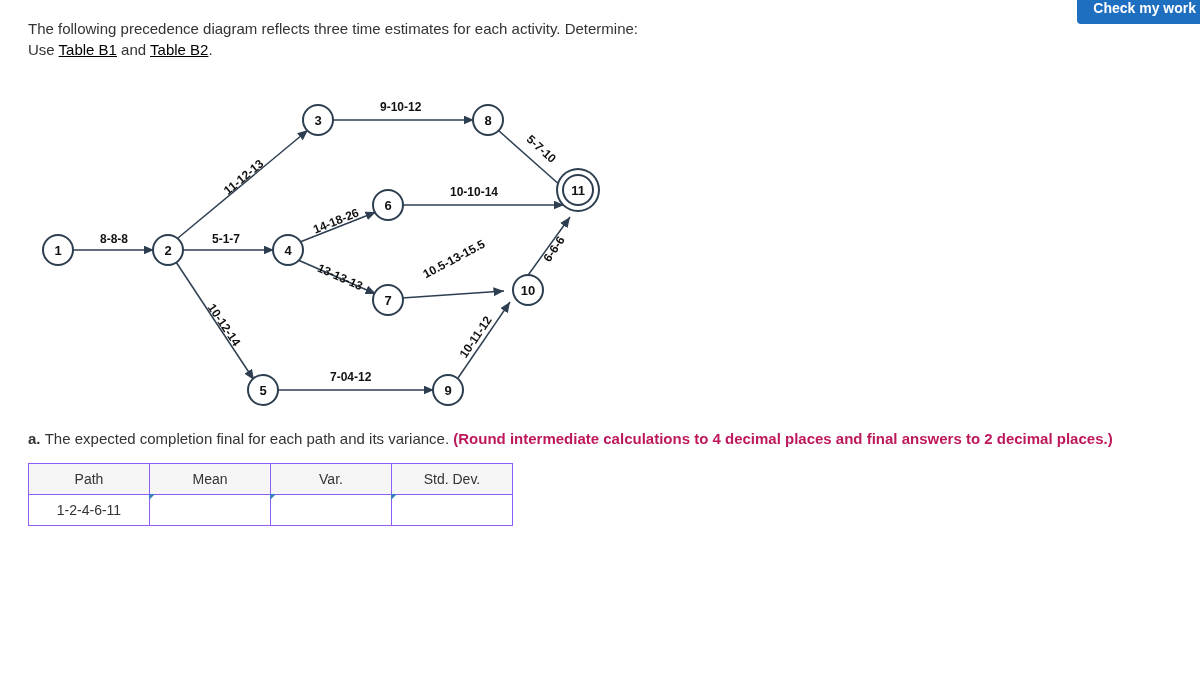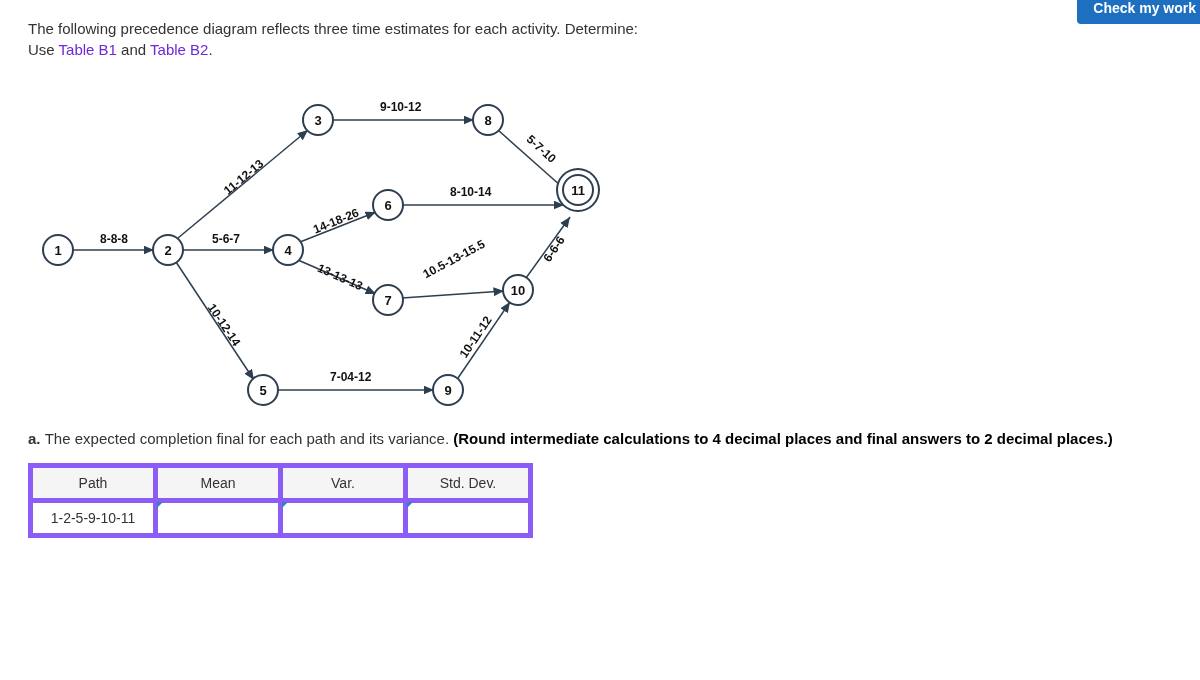--- a/index.html
+++ b/index.html
@@ -5,21 +5,21 @@
   body {
     margin: 0;
     padding: 18px 28px;
     font-family: Arial, Helvetica, sans-serif;
     font-size: 15px;
     color: #333;
     background: #fff;
     position: relative;
   }
   .instructions { line-height: 1.4; margin-bottom: 8px; }
-  .link { color: #6d28d9; cursor: pointer; }
+  .link { color: #000000; text-decoration: underline; cursor: pointer; }
   .diagram-wrap { position: relative; width: 640px; height: 340px; margin-top: 10px; }
   .diagram-wrap svg { position: absolute; top:0; left:0; }
   .node {
     position: absolute;
     width: 28px; height: 28px;
     border: 2px solid #2d3e50;
     border-radius: 50%;
     background: #fff;
     display: flex; align-items: center; justify-content: center;
     font-size: 13px; font-weight: bold; color: #111;
@@ -34,28 +34,28 @@
     font-size: 12px;
     font-weight: bold;
     color: #111;
     background: rgba(255,255,255,0);
     padding: 0 2px;
     z-index: 3;
     white-space: nowrap;
     transform-origin: center;
   }
   .question { margin-top: 18px; line-height: 1.4; }
-  .red { color: #000000; font-weight: bold; }
+  .red { color: #be185d; font-weight: bold; }
   .answer-table {
     border-collapse: collapse;
     margin-top: 14px;
     font-size: 14px;
   }
   .answer-table th, .answer-table td {
-    border: 5px solid #8b5cf6;
+    border: 1px solid #8b5cf6;
     padding: 4px 10px;
     text-align: center;
     min-width: 100px;
     height: 22px;
     position: relative;
   }
   .answer-table th {
     background: #f5f5f5;
     font-weight: normal;
   }
@@ -117,52 +117,52 @@
 
   <div class="node" style="left:30px;top:180px">1</div>
   <div class="node" style="left:140px;top:180px">2</div>
   <div class="node" style="left:290px;top:50px">3</div>
   <div class="node" style="left:260px;top:180px">4</div>
   <div class="node" style="left:235px;top:320px">5</div>
   <div class="node" style="left:360px;top:135px">6</div>
   <div class="node" style="left:360px;top:230px">7</div>
   <div class="node" style="left:460px;top:50px">8</div>
   <div class="node" style="left:420px;top:320px">9</div>
-  <div class="node" style="left:490px;top:220px">10</div>
+  <div class="node" style="left:500px;top:220px">10</div>
   <div class="node dbl" style="left:550px;top:120px">11</div>
 
   <div class="edge-label" style="left:70px;top:162px">8-8-8</div>
   <div class="edge-label" style="left:190px;top:100px;transform:rotate(-40deg)">11-12-13</div>
-  <div class="edge-label" style="left:182px;top:162px">5-6-7</div>
+  <div class="edge-label" style="left:182px;top:162px">5-1-7</div>
   <div class="edge-label" style="left:170px;top:248px;transform:rotate(56deg)">10-12-14</div>
   <div class="edge-label" style="left:350px;top:30px">9-10-12</div>
   <div class="edge-label" style="left:282px;top:144px;transform:rotate(-22deg)">14-18-26</div>
   <div class="edge-label" style="left:286px;top:200px;transform:rotate(24deg)">13-13-13</div>
   <div class="edge-label" style="left:300px;top:300px">7-04-12</div>
-  <div class="edge-label" style="left:420px;top:115px">8-10-14</div>
+  <div class="edge-label" style="left:420px;top:115px">10-10-14</div>
   <div class="edge-label" style="left:390px;top:182px;transform:rotate(-28deg)">10.5-13-15.5</div>
   <div class="edge-label" style="left:494px;top:72px;transform:rotate(42deg)">5-7-10</div>
   <div class="edge-label" style="left:422px;top:260px;transform:rotate(-56deg)">10-11-12</div>
   <div class="edge-label" style="left:510px;top:172px;transform:rotate(-56deg)">6-6-6</div>
 </div>
 
 <div class="question">
   <b>a. </b><span>The expected completion final for each path and its variance. </span><span class="red">(Round intermediate calculations to 4 decimal places and final answers to 2 decimal places.)</span>
 </div>
 
 <table class="answer-table">
   <tbody>
       <tr>
     <th>Path</th>
     <th>Mean</th>
     <th>Var.</th>
     <th>Std. Dev.</th>
   </tr>
   <tr>
-    <td>1-2-5-9-10-11</td>
+    <td>1-2-4-6-11</td>
     <td class="input-cell">
           <span class="tri"></span>
         </td>
     <td class="input-cell">
           <span class="tri"></span>
         </td>
     <td class="input-cell">
           <span class="tri"></span>
         </td>
   </tr>

